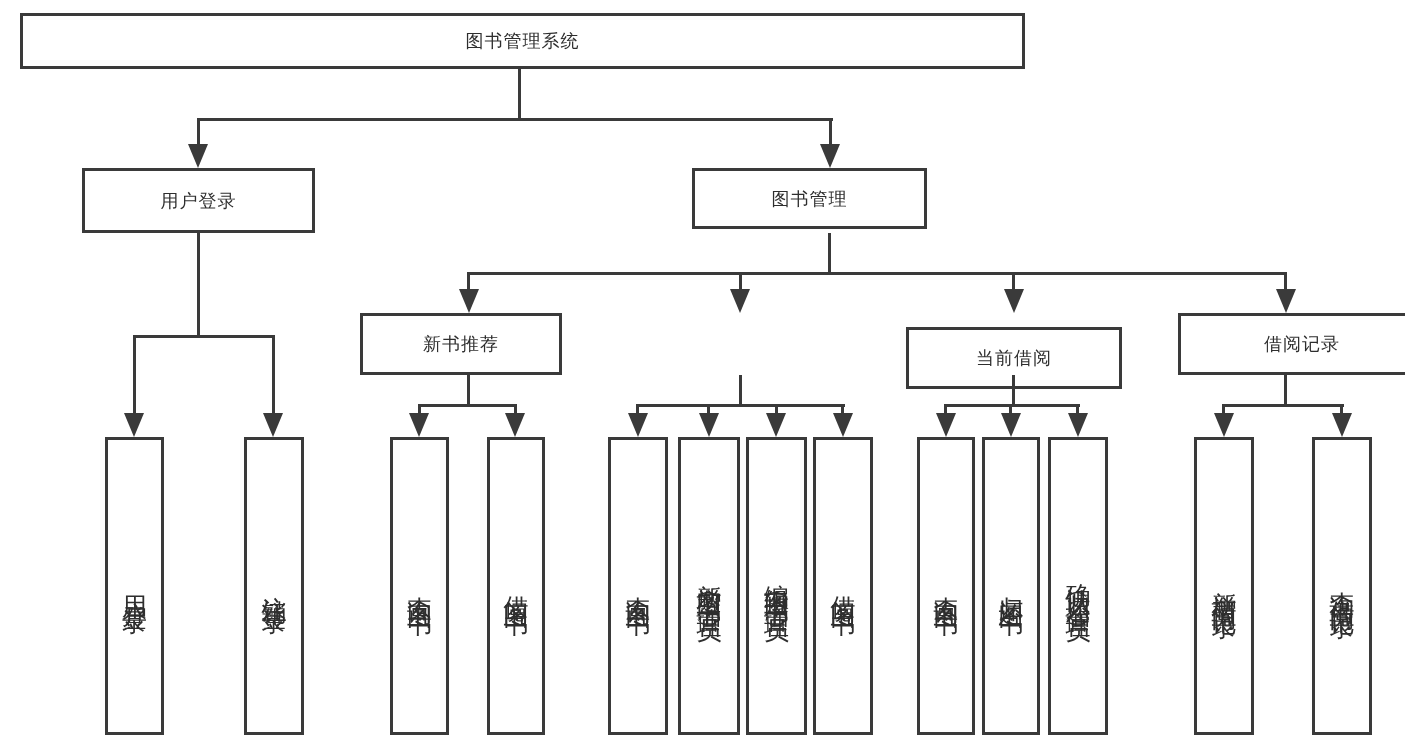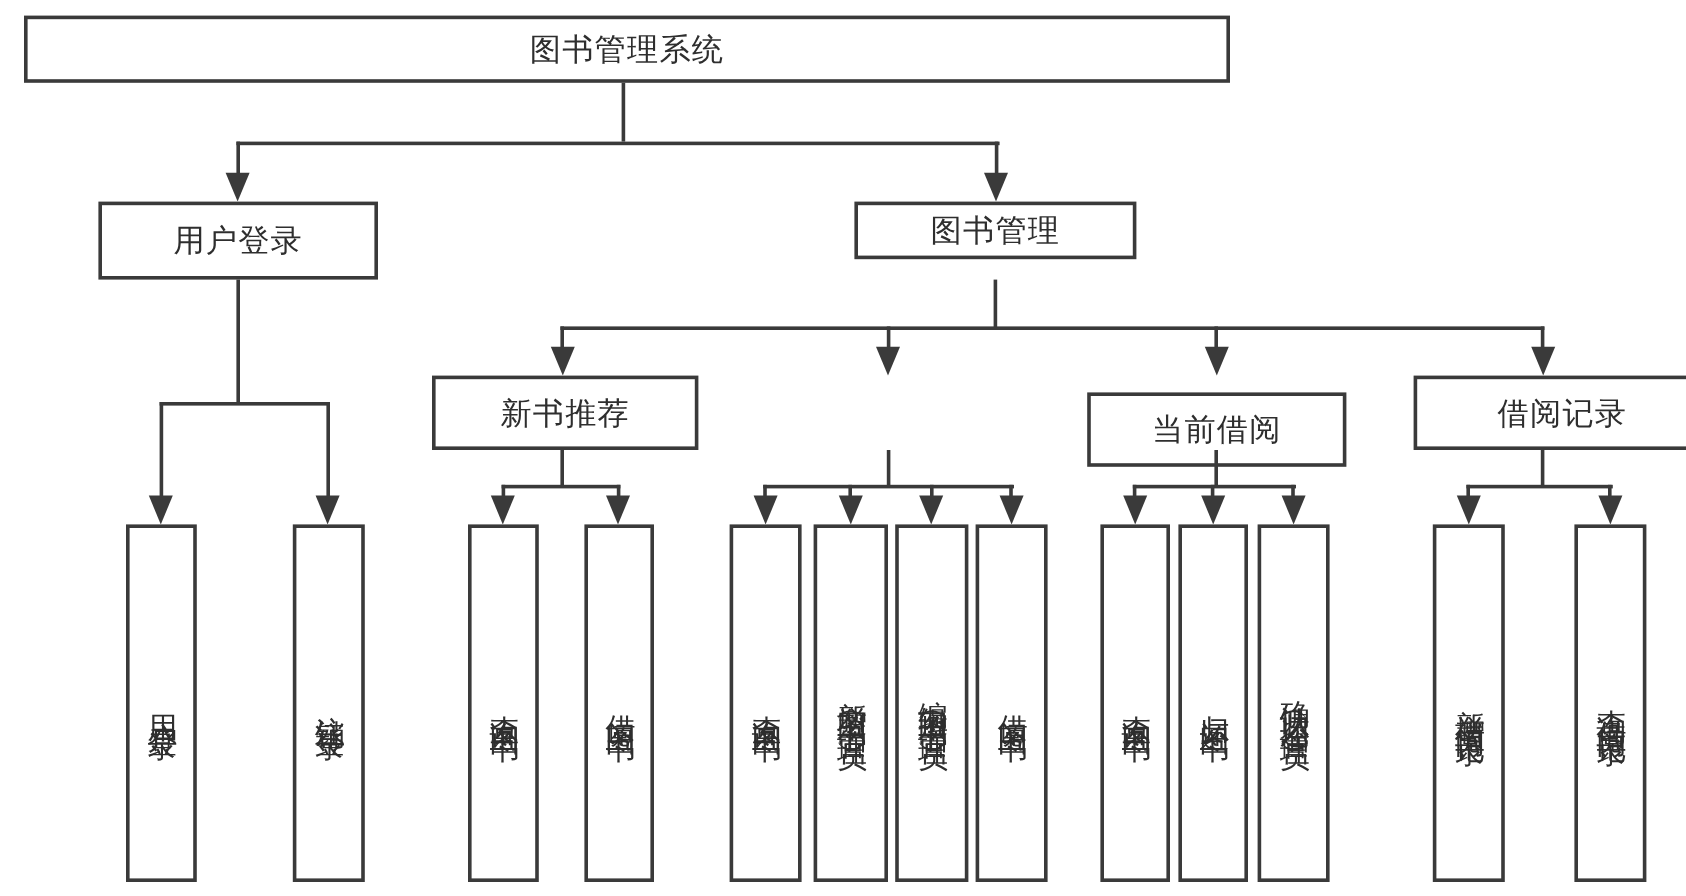--- a/index.html
+++ b/index.html
@@ -14,21 +14,21 @@
     position:absolute;
     box-sizing:border-box;
     border:3px solid #3a3a3a;
     background:#ffffff;
     display:flex;
     align-items:center;
     justify-content:center;
     color:#2e2e2e;
   }
   .hbox span{
-    font-size:26px;
+    font-size:18px;
     letter-spacing:1px;
     white-space:nowrap;
   }
   .vbox span{
     writing-mode:vertical-rl;
     text-orientation:mixed;
     font-size:25px;
     letter-spacing:5px;
     line-height:1;
     white-space:nowrap;
@@ -61,21 +61,21 @@
   <div class="vl" style="left:518px;top:69px;height:49px;"></div>
   <div class="hl" style="left:197px;top:118px;width:636px;"></div>
   <div class="vl" style="left:197px;top:118px;height:32px;"></div>
   <div class="ar" style="left:188px;top:144px;"></div>
   <div class="vl" style="left:829px;top:118px;height:32px;"></div>
   <div class="ar" style="left:820px;top:144px;"></div>
 
   <div class="box hbox" style="left:82px;top:168px;width:233px;height:65px;">
     <span>用户登录</span>
   </div>
-  <div class="box hbox" style="left:712px;top:168px;width:235px;height:48px;">
+  <div class="box hbox" style="left:692px;top:168px;width:235px;height:61px;">
     <span>图书管理</span>
   </div>
 
   <div class="vl" style="left:197px;top:233px;height:104px;"></div>
   <div class="hl" style="left:133px;top:335px;width:142px;"></div>
   <div class="vl" style="left:133px;top:335px;height:82px;"></div>
   <div class="ar" style="left:124px;top:413px;"></div>
   <div class="vl" style="left:272px;top:335px;height:82px;"></div>
   <div class="ar" style="left:263px;top:413px;"></div>
 
@@ -83,21 +83,21 @@
   <div class="hl" style="left:467px;top:272px;width:820px;"></div>
   <div class="vl" style="left:467px;top:272px;height:20px;"></div>
   <div class="ar" style="left:459px;top:289px;"></div>
   <div class="vl" style="left:739px;top:272px;height:20px;"></div>
   <div class="ar" style="left:730px;top:289px;"></div>
   <div class="vl" style="left:1012px;top:272px;height:20px;"></div>
   <div class="ar" style="left:1004px;top:289px;"></div>
   <div class="vl" style="left:1284px;top:272px;height:20px;"></div>
   <div class="ar" style="left:1276px;top:289px;"></div>
 
-  <div class="box hbox" style="left:360px;top:313px;width:222px;height:62px;">
+  <div class="box hbox" style="left:360px;top:313px;width:202px;height:62px;">
     <span>新书推荐</span>
   </div>
   <div class="box hbox" style="left:906px;top:327px;width:216px;height:62px;text-align:center;">
     <span>当前借阅</span>
   </div>
   <div class="box hbox" style="left:1178px;top:313px;width:248px;height:62px;">
     <span>借阅记录</span>
   </div>
 
   <div class="vl" style="left:467px;top:375px;height:31px;"></div>

